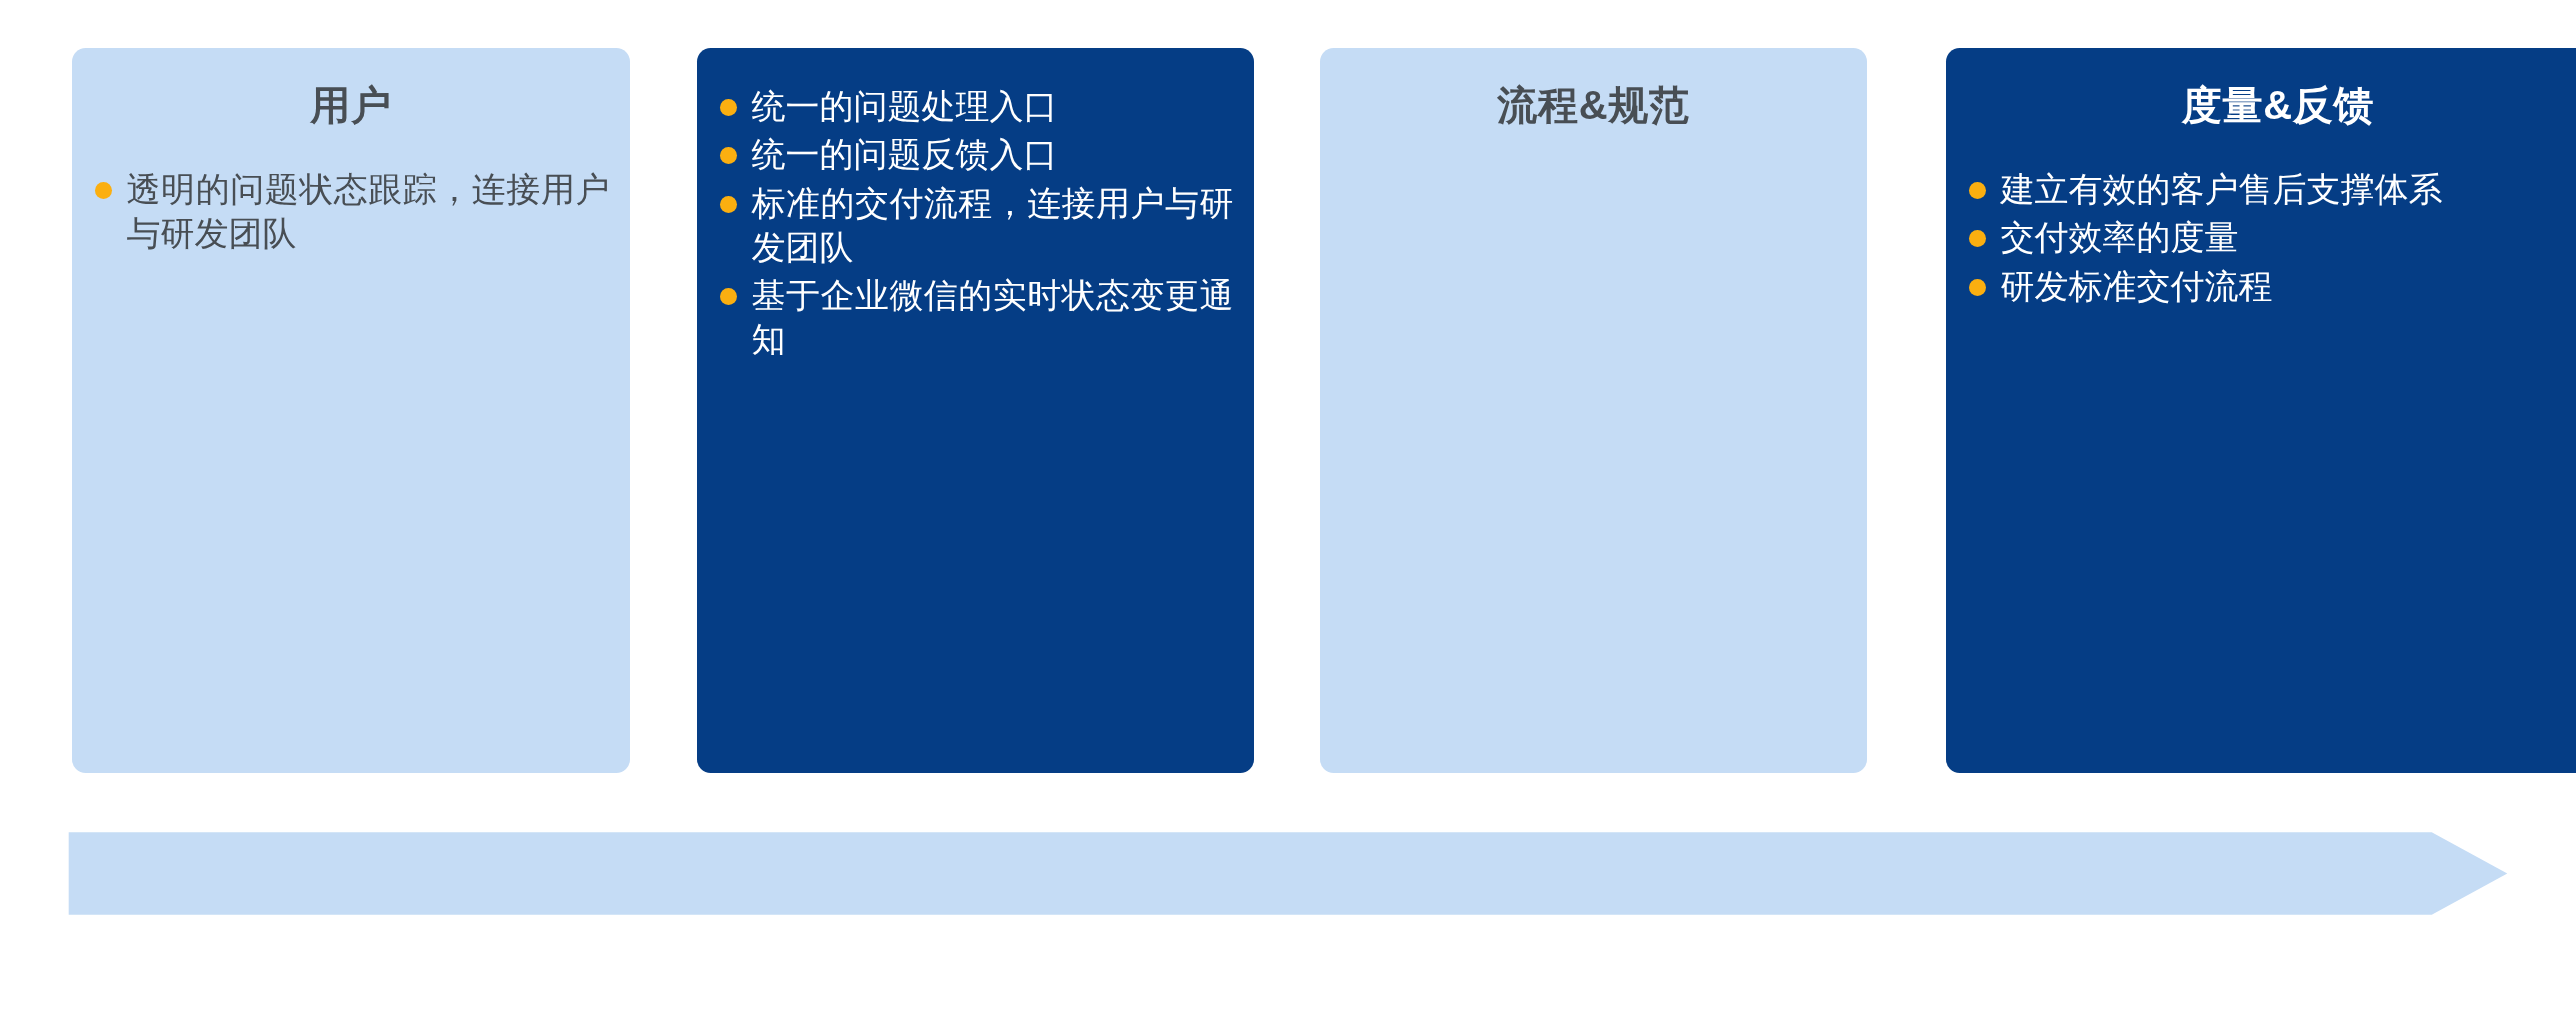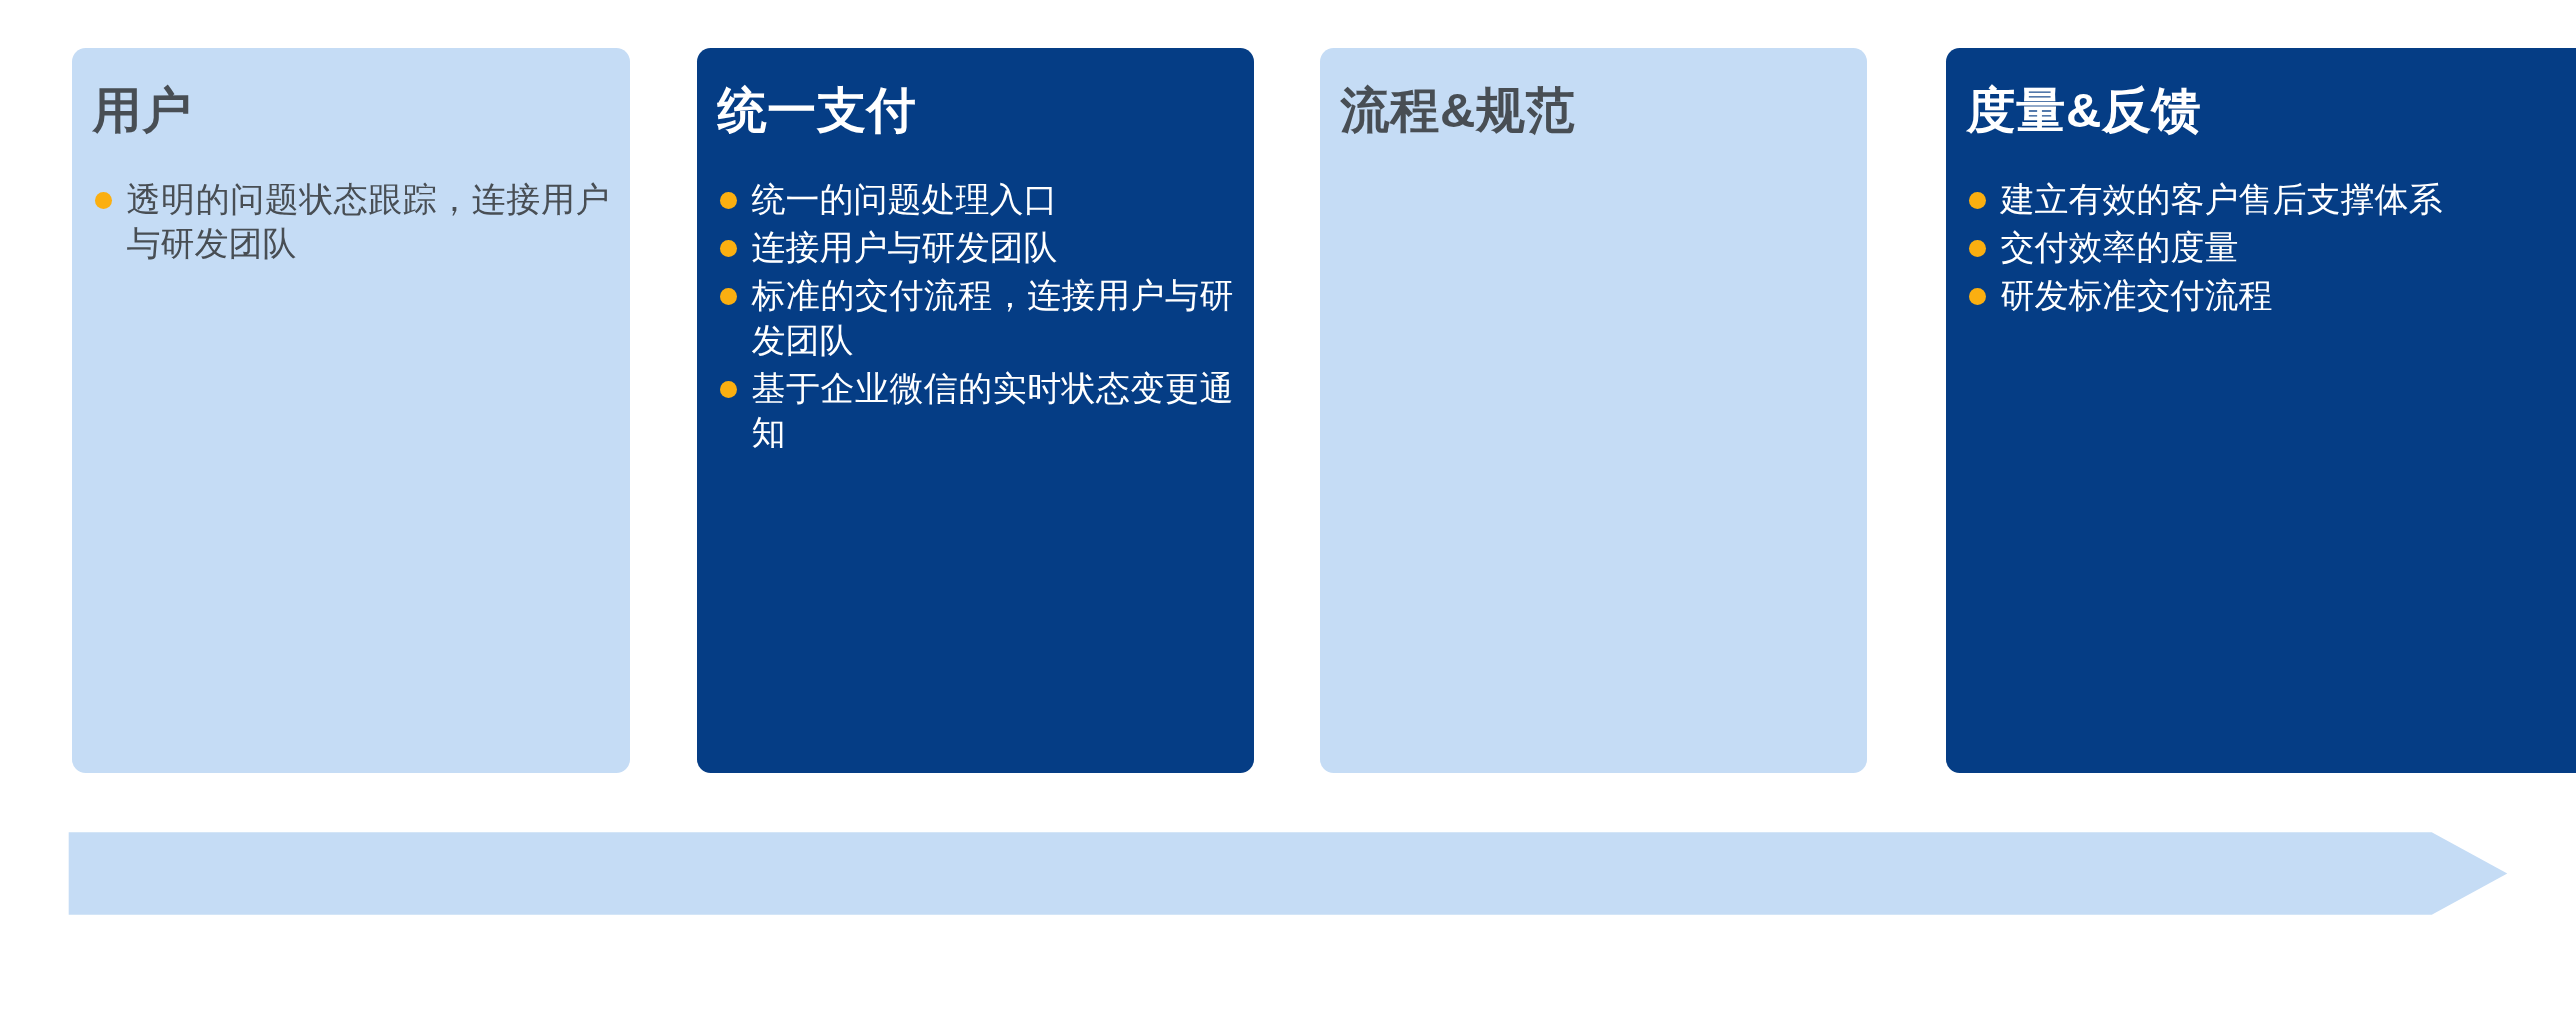--- a/index.html
+++ b/index.html
@@ -35,23 +35,23 @@
   .card.light {
     background: #c5dcf5;
     color: #484e54;
   }
   .card.dark {
     background: #053d85;
     color: #ffffff;
   }
 
   .card-title {
-    text-align: left;
+    text-align: center;
     font-weight: bold;
-    font-size: 49px;
+    font-size: 40px;
     line-height: 1.08;
     letter-spacing: 0.7px;
     margin: 0 0 40px 0;
     white-space: nowrap;
   }
 
   .bullet-list {
     list-style: none;
     margin: 0;
     padding: 0;
@@ -110,29 +110,28 @@
     <div class="card-title">用户</div>
     <ul class="bullet-list">
       <li class="bullet-item">
         <span class="bullet-dot" style="background: rgb(251, 175, 16);"></span>
         <span class="bullet-text">透明的问题状态跟踪，连接用户与研发团队</span>
       </li>
     </ul>
   </div>
 
   <div class="card dark" style="left: 697px; width: 557px; background: rgb(5, 61, 133); color: rgb(255, 255, 255);">
-    <div class="card-title">统一支付</div>
     <ul class="bullet-list">
       <li class="bullet-item">
         <span class="bullet-dot" style="background: rgb(251, 175, 16);"></span>
         <span class="bullet-text">统一的问题处理入口</span>
       </li>
       <li class="bullet-item">
         <span class="bullet-dot" style="background: rgb(251, 175, 16);"></span>
-        <span class="bullet-text">连接用户与研发团队</span>
+        <span class="bullet-text">统一的问题反馈入口</span>
       </li>
       <li class="bullet-item">
         <span class="bullet-dot" style="background: rgb(251, 175, 16);"></span>
         <span class="bullet-text">标准的交付流程，连接用户与研发团队</span>
       </li>
       <li class="bullet-item">
         <span class="bullet-dot" style="background: rgb(251, 175, 16);"></span>
         <span class="bullet-text">基于企业微信的实时状态变更通知</span>
       </li>
     </ul>

